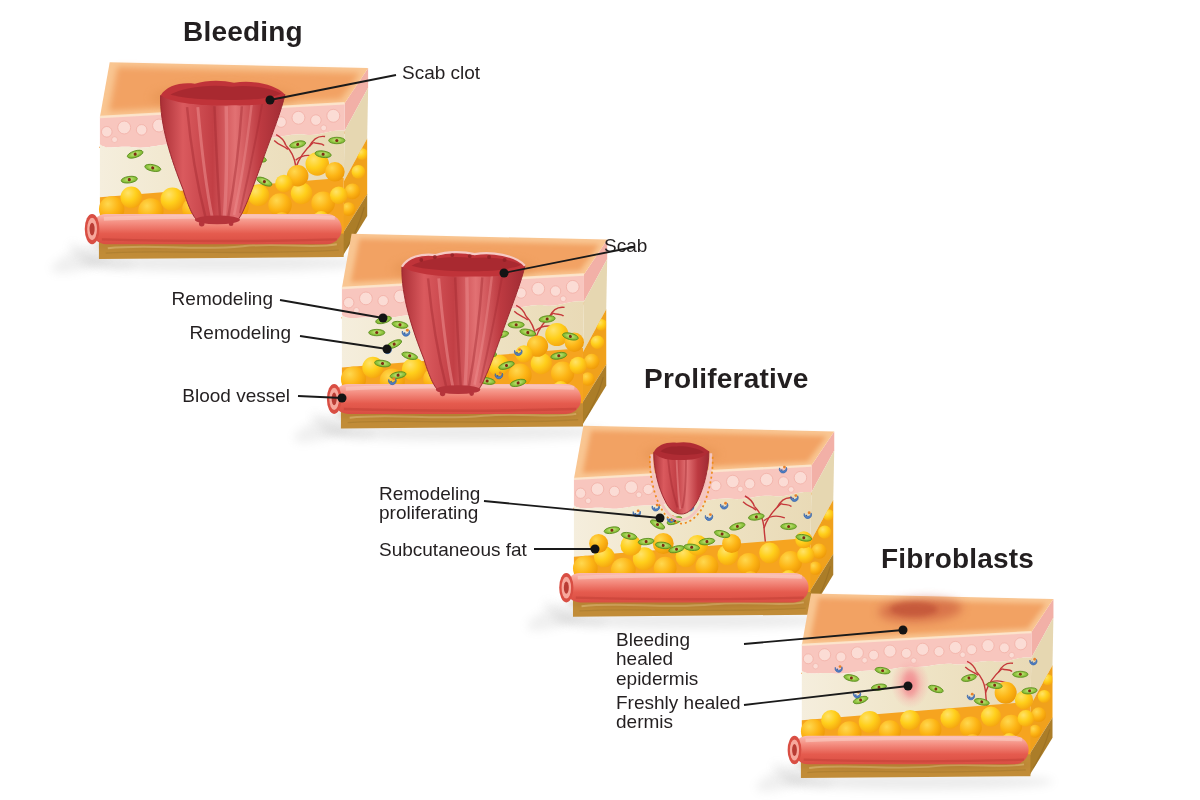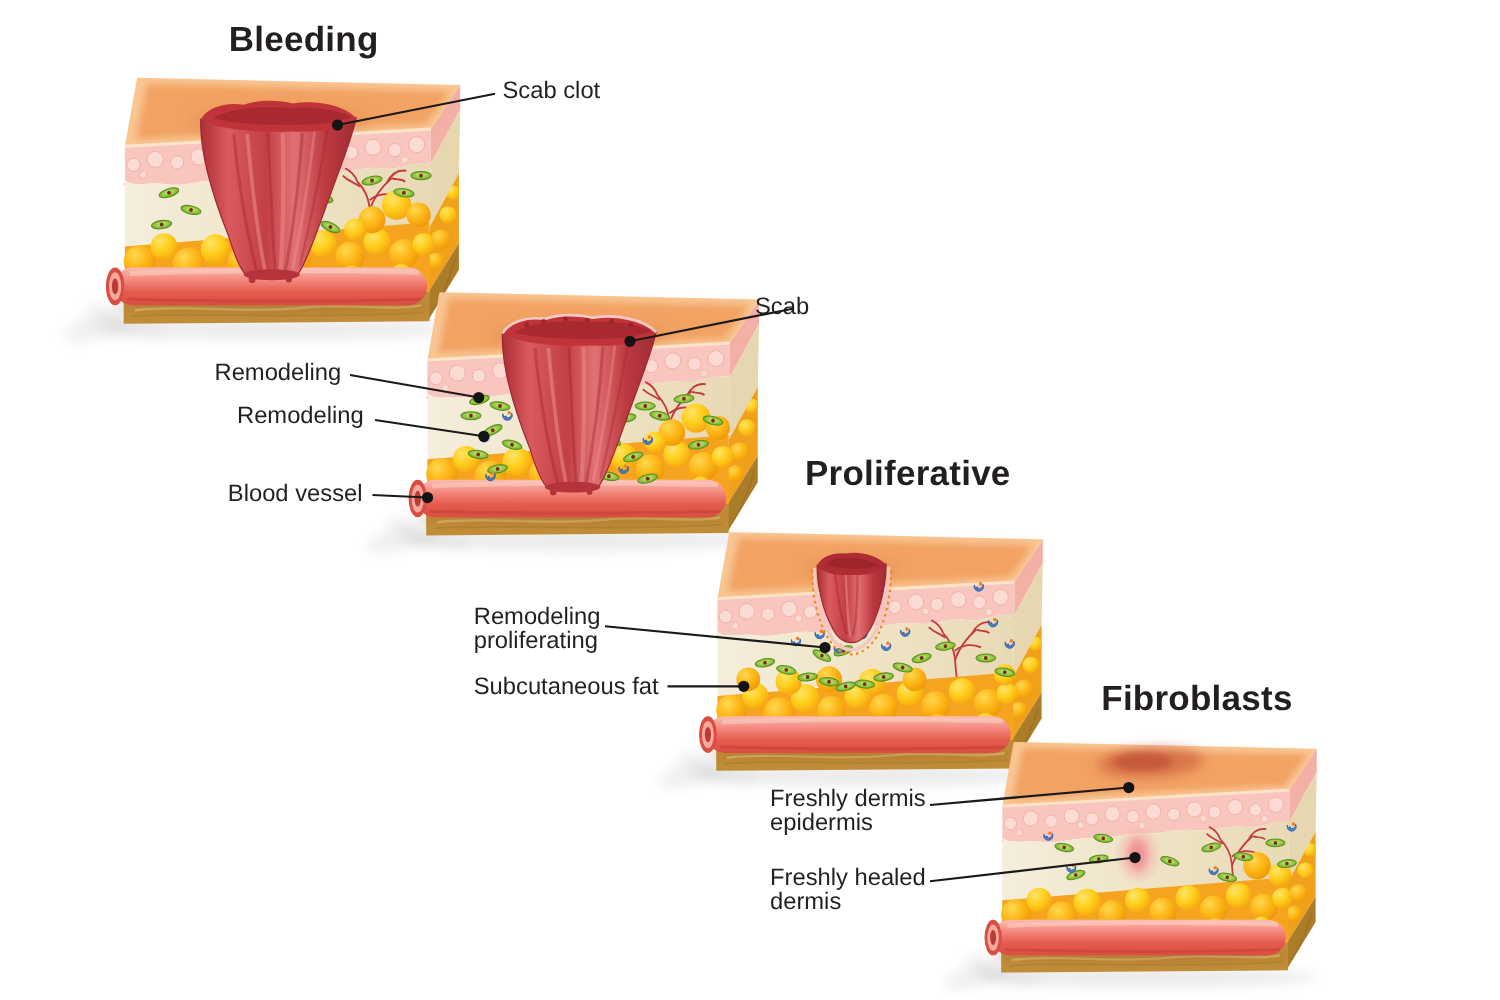--- a/index.html
+++ b/index.html
@@ -1016,21 +1016,21 @@
       </g>
     </svg>
 
   <div class="callout" style="left:402px;top:63px">Scab clot</div>
   <div class="callout" style="left:604px;top:236px">Scab</div>
   <div class="callout r" style="left:150px;top:289px;width:123px">Remodeling</div>
   <div class="callout r" style="left:150px;top:323px;width:141px">Remodeling</div>
   <div class="callout r" style="left:150px;top:386px;width:140px">Blood vessel</div>
   <div class="callout" style="left:379px;top:484px;width:118px">Remodeling proliferating</div>
   <div class="callout" style="left:379px;top:540px;width:160px">Subcutaneous fat</div>
-  <div class="callout" style="left:616px;top:630px;width:130px">Freshly dermis epidermis</div>
+  <div class="callout" style="left:616px;top:630px;width:130px">Bleeding healed epidermis</div>
   <div class="callout" style="left:616px;top:693px;width:130px">Freshly healed dermis</div>
 
   <svg id="callout-lines" width="1200" height="800">
       <line x1="396" y1="75" x2="270" y2="100" stroke="#1a1a1a" stroke-width="1.8"></line>
    <circle cx="270" cy="100" r="4.5" fill="#141414"></circle>
       <line x1="634" y1="247" x2="504" y2="273" stroke="#1a1a1a" stroke-width="1.8"></line>
    <circle cx="504" cy="273" r="4.5" fill="#141414"></circle>
       <line x1="280" y1="300" x2="383" y2="318" stroke="#1a1a1a" stroke-width="1.8"></line>
    <circle cx="383" cy="318" r="4.5" fill="#141414"></circle>
       <line x1="300" y1="336" x2="387" y2="349" stroke="#1a1a1a" stroke-width="1.8"></line>

